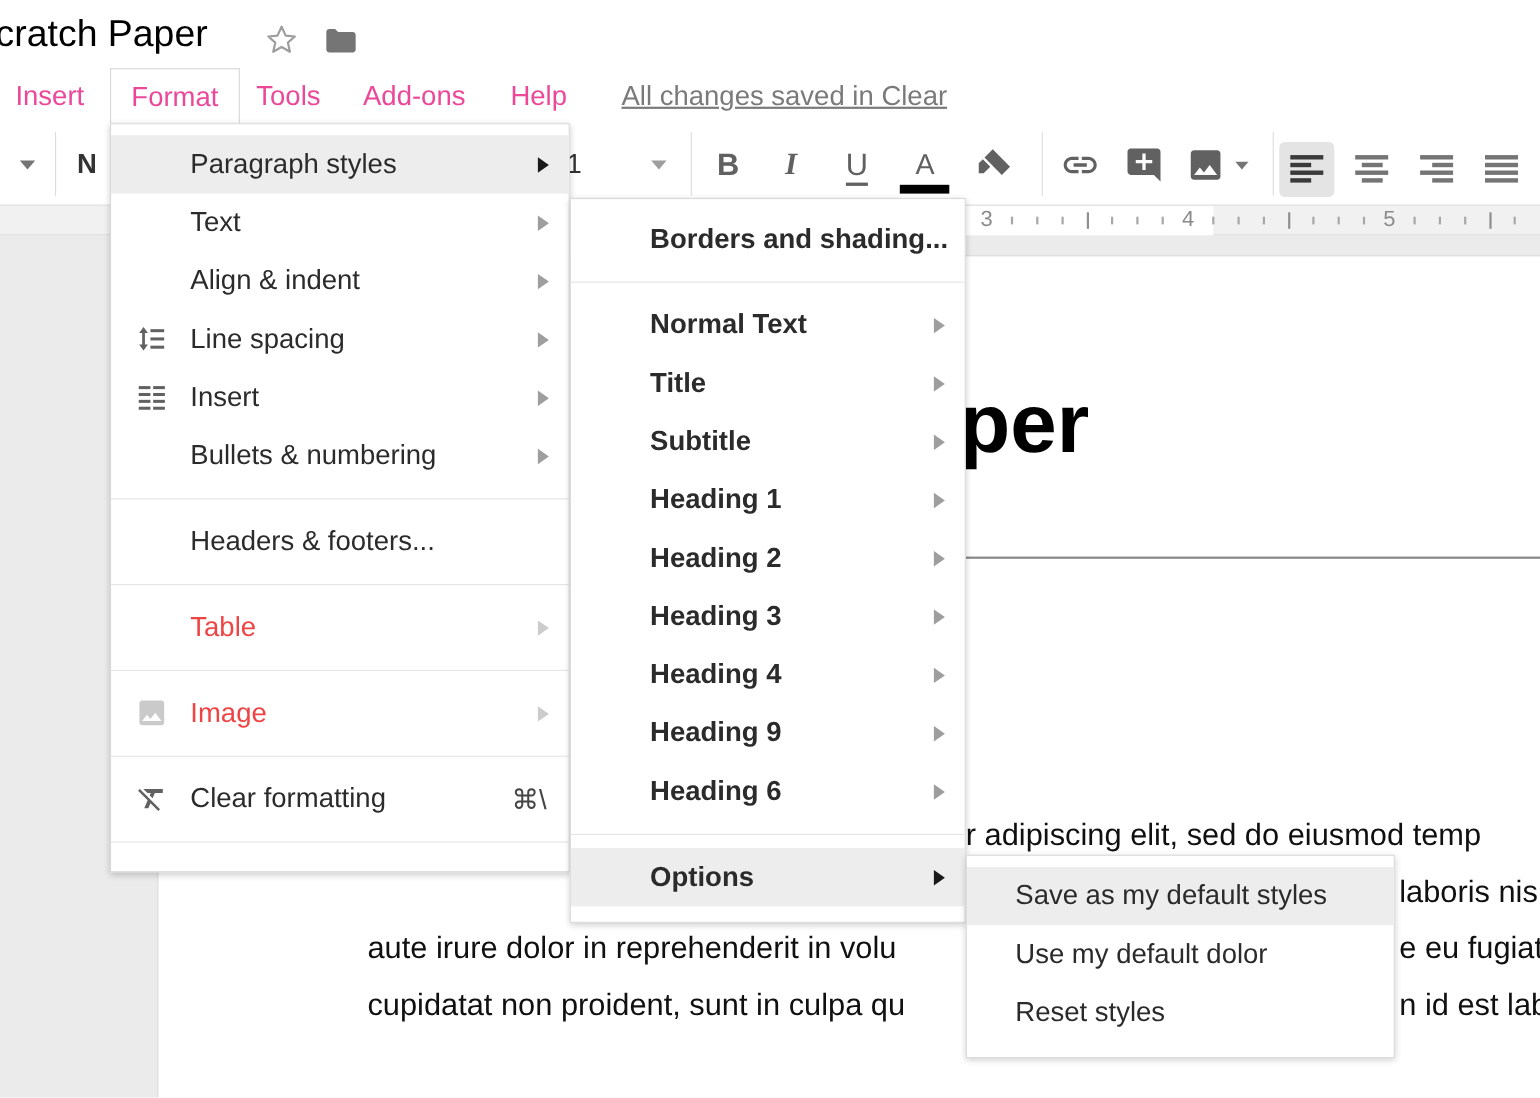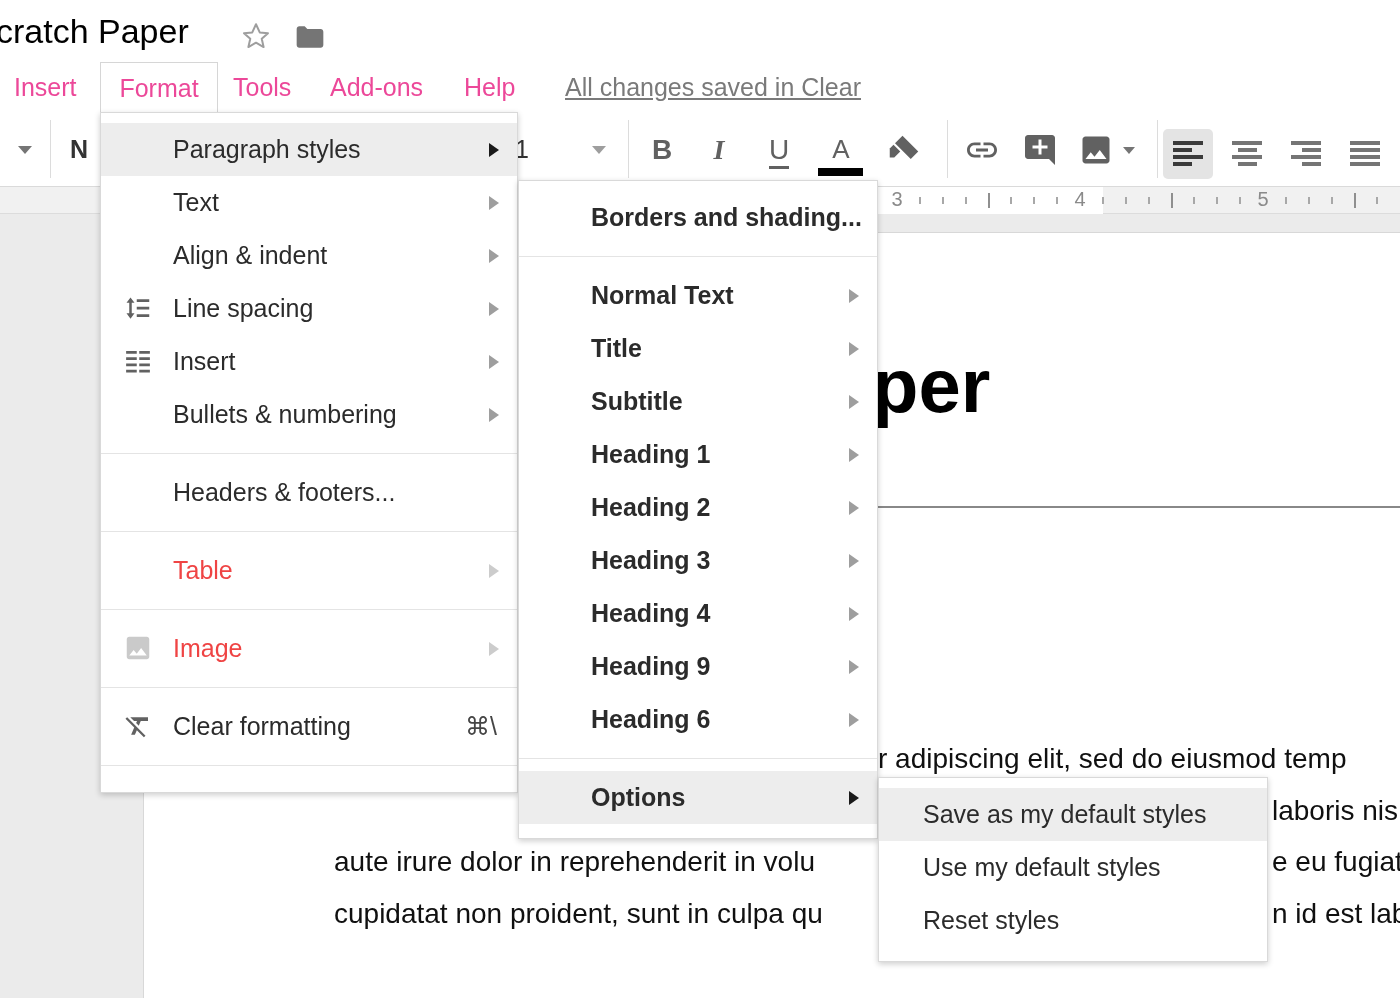--- a/index.html
+++ b/index.html
@@ -357,20 +357,20 @@
       <div class="menu-item highlighted">
         <span>Options</span>
         <span class="submenu-arrow"></span>
       </div>
     </div>
   <div class="menu" id="options-menu">
       <div class="menu-item highlighted">
         <span>Save as my default styles</span>
       </div>
       <div class="menu-item">
-        <span>Use my default styles</span>
+        <span>Use my default dolor</span>
       </div>
       <div class="menu-item">
         <span>Reset styles</span>
       </div>
     </div>
 
 </div>
 
 </body></html>

